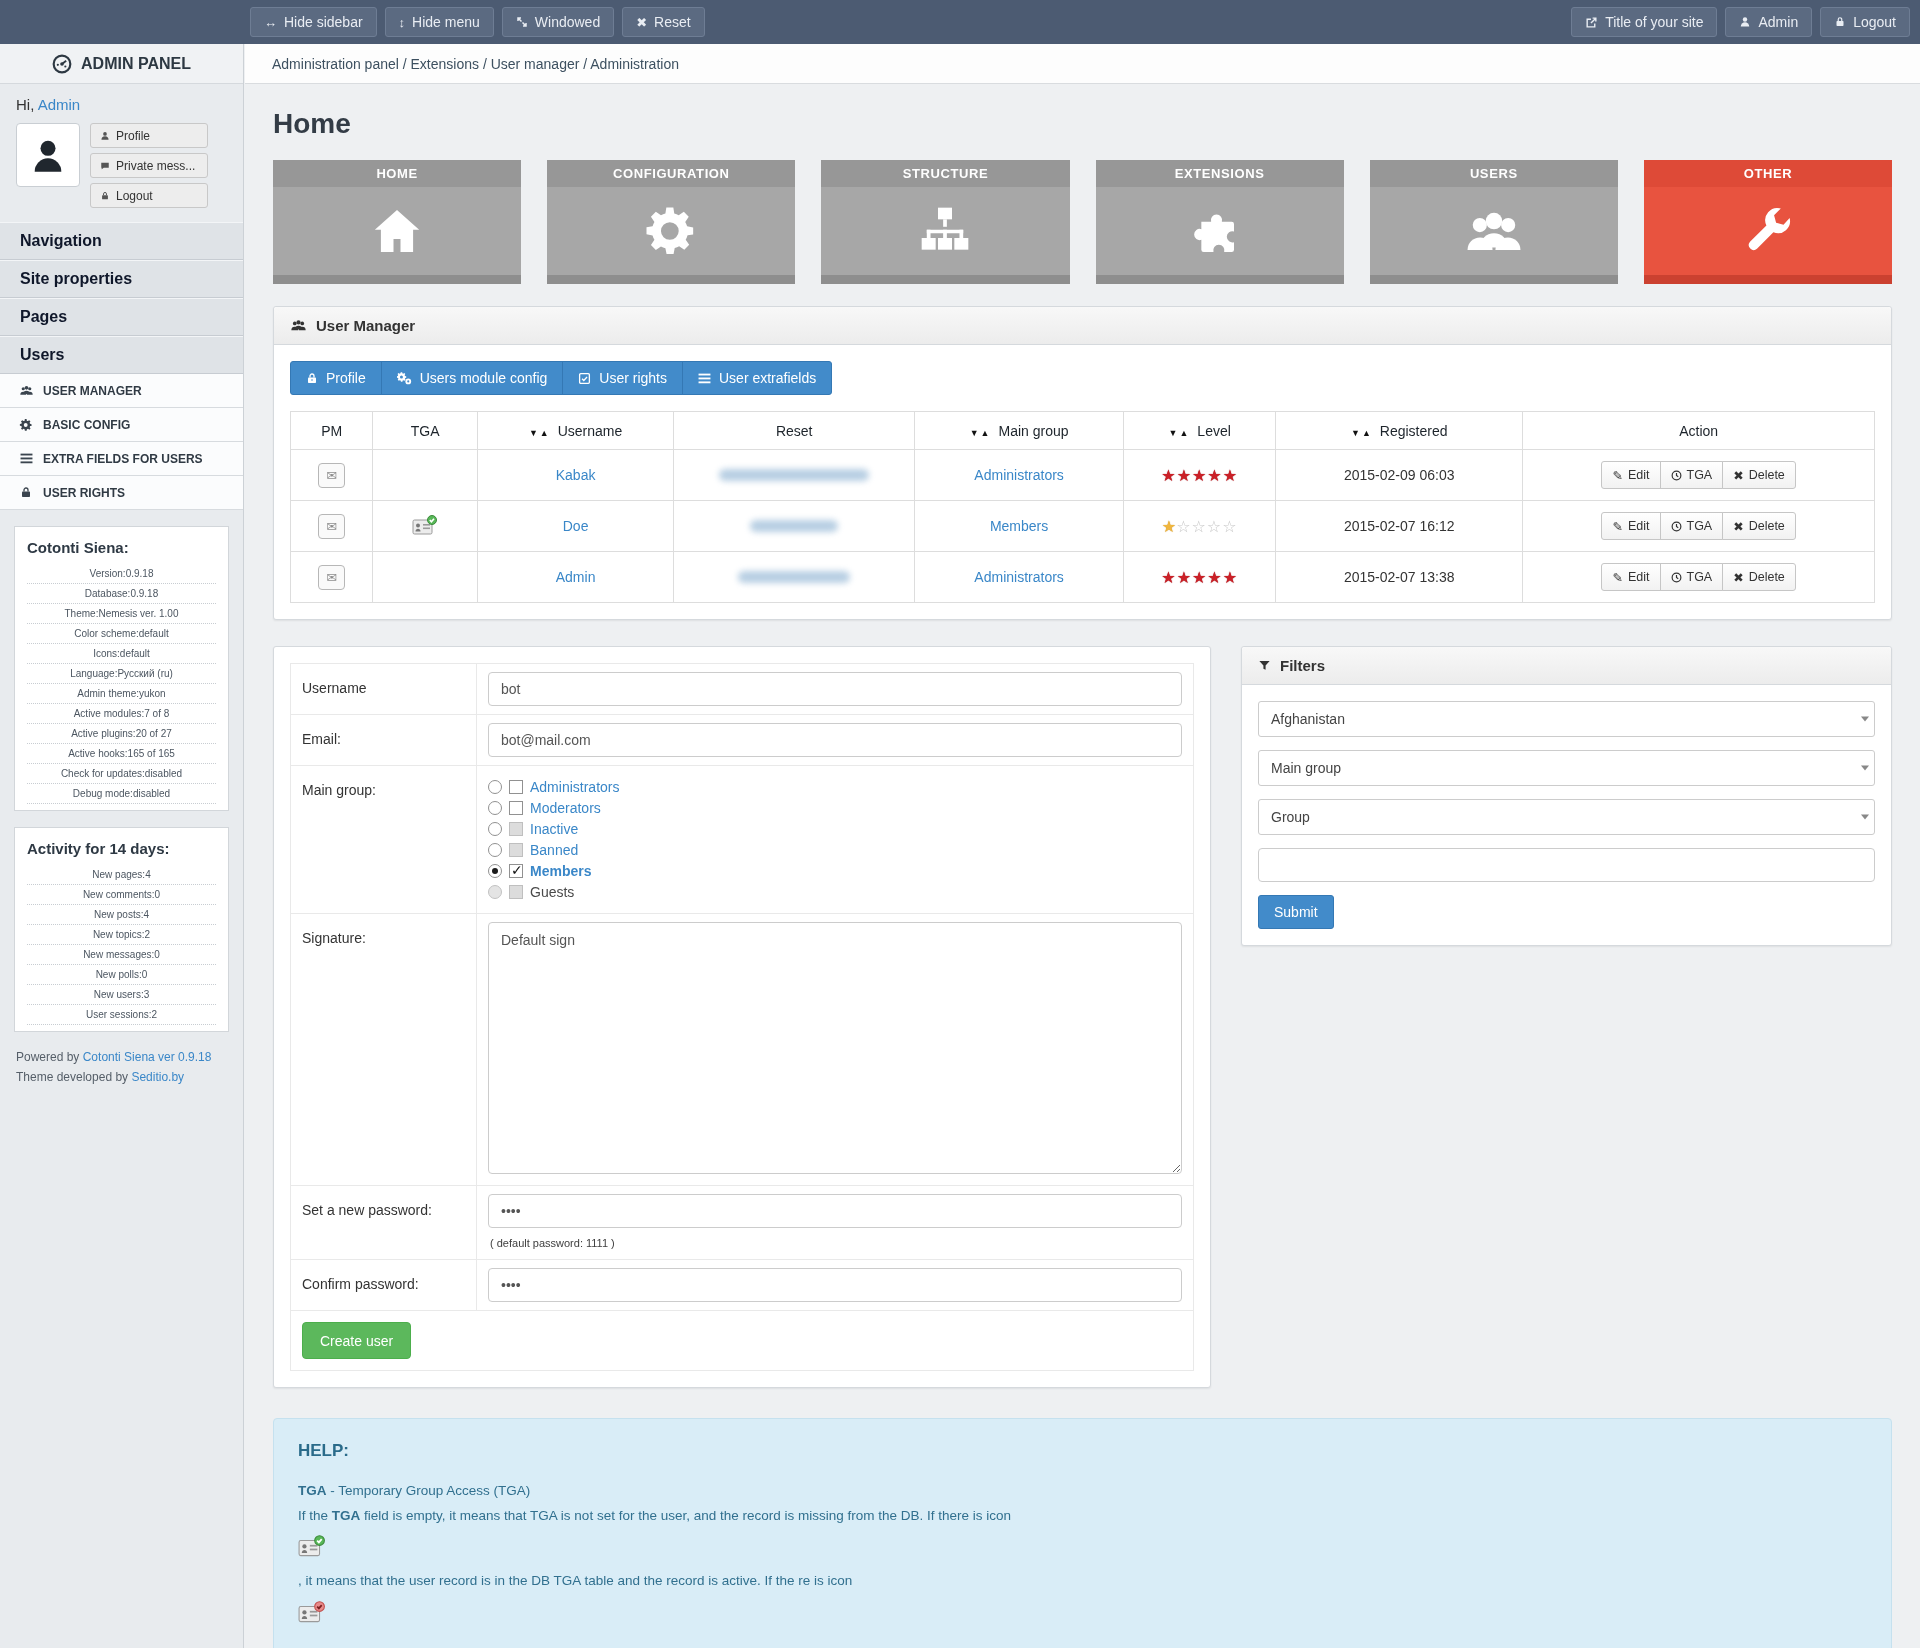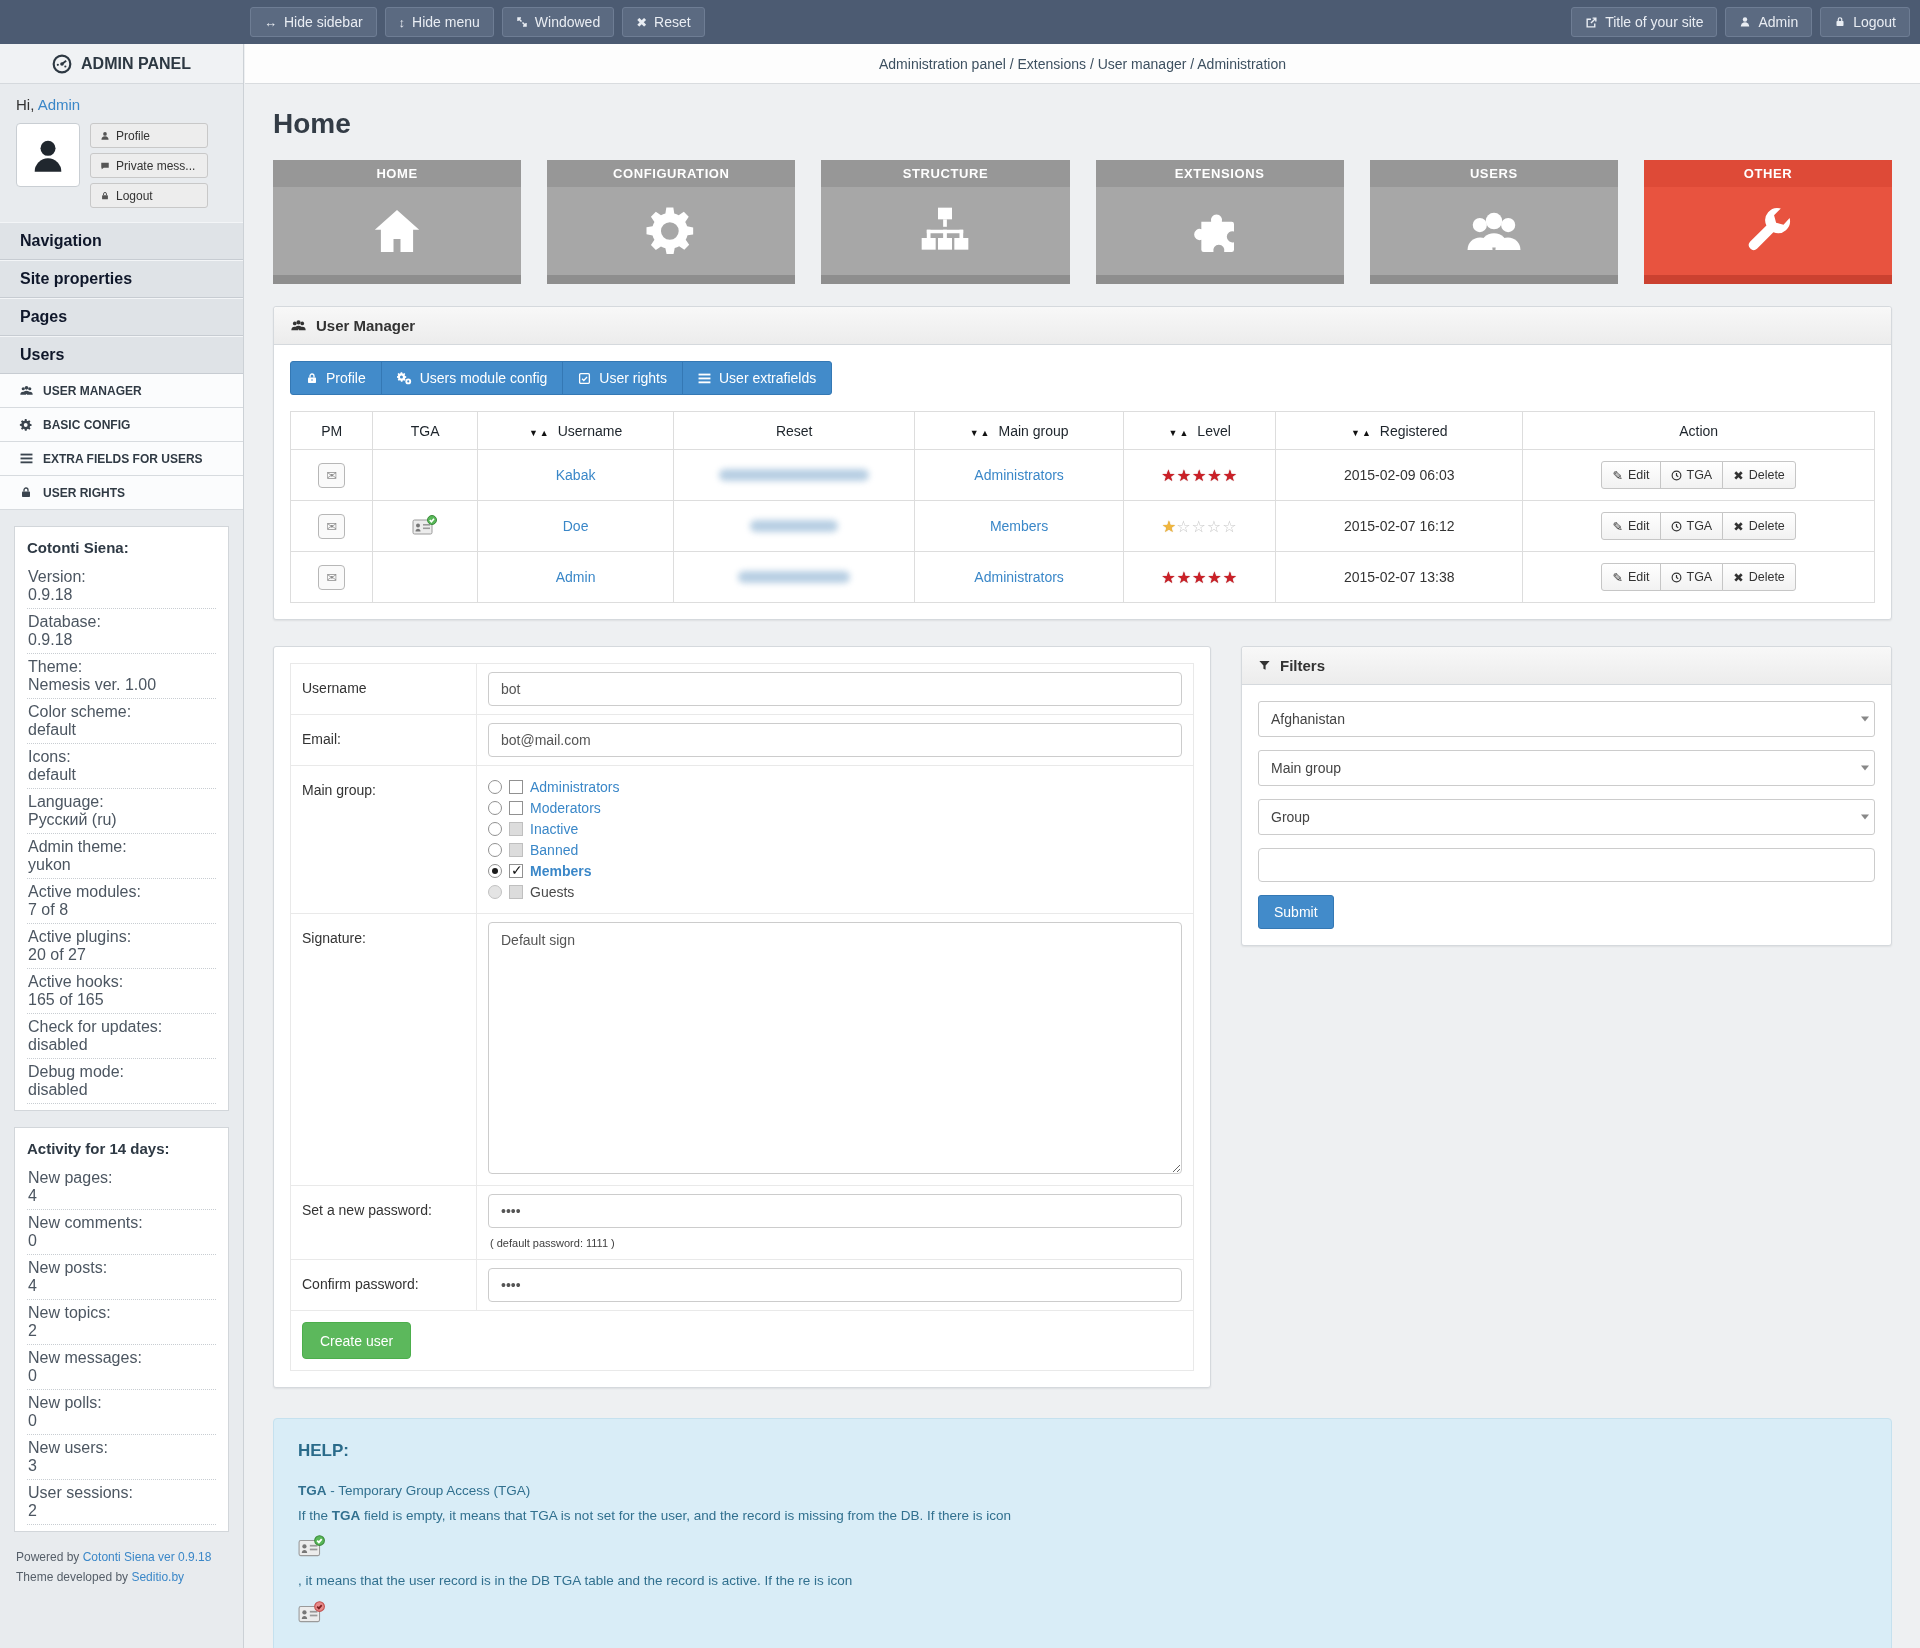--- a/index.html
+++ b/index.html
@@ -22,27 +22,27 @@
   .sb-hi a { color:#3a87c8; text-decoration:none; }
   .sb-user-row { display:flex; gap:10px; }
   .avatar-box { width:64px; height:64px; background:#fff; border:1px solid #c9ced3; border-radius:4px; display:flex; align-items:center; justify-content:center; }
   .sb-mini-col { display:flex; flex-direction:column; gap:5px; }
   .sb-mini-btn { background:#ededed; border:1px solid #c8c8c8; border-radius:3px; height:25px; min-width:118px; padding:0 9px; font-size:12px; color:#333; display:inline-flex; align-items:center; gap:6px; cursor:pointer; }
   .sb-acc { height:38px; background:#dfe3e7; border-top:1px solid #f3f5f7; border-bottom:1px solid #c7ccd2; display:flex; align-items:center; padding:0 20px; font-size:16px; font-weight:bold; color:#0f172a; cursor:pointer; }
   .sb-sub { height:34px; background:#fbfcfd; border-bottom:1px solid #d7dbdf; display:flex; align-items:center; gap:9px; padding:0 18px; font-size:12px; font-weight:bold; color:#303a44; cursor:pointer; }
   .sb-sub .icn { width:16px; color:#3a444e; }
   .sb-panel { margin:16px 14px; background:#fff; border:1px solid #d2d6da; padding:10px 12px 6px; }
   .sb-panel h4 { font-size:15px; font-weight:bold; color:#2e3944; margin:2px 0 8px; }
-  .sb-row { display:flex; justify-content:center; font-size:16px; color:#4c5661; padding:4px 1px; border-bottom:1px dotted #c8cdd2;flex-direction:column; }
+  .sb-row { display:flex; justify-content:center; font-size:10px; color:#4c5661; padding:4px 1px; border-bottom:1px dotted #c8cdd2; }
   .sb-foot { margin:14px 16px; font-size:12px; color:#555e68; line-height:1.65; }
   .sb-foot a { color:#3a87c8; text-decoration:none; }
 
   
   .content { margin-left:245px; }
-  .crumbbar { height:40px; background:#fdfdfd; border-bottom:1px solid #d9dcdf; display:flex; align-items:center; padding:0 27px; font-size:14px; color:#3d5060; margin-top:44px;justify-content:center; }
+  .crumbbar { height:40px; background:#fdfdfd; border-bottom:1px solid #d9dcdf; display:flex; align-items:center; padding:0 27px; font-size:14px; color:#3d5060; margin-top:44px; }
   main { padding:12px 28px 0; }
   .page-title { font-size:28px; font-weight:bold; color:#333c46; margin:12px 0 20px; }
 
   
   .tiles { display:flex; gap:26px; }
   .tile { flex:1; cursor:pointer; }
   .tile-label { height:27px; background:#979797; color:#fff; font-size:13px; font-weight:bold; letter-spacing:.6px; display:flex; align-items:center; justify-content:center; }
   .tile-body { height:88px; background:#a7a7a7; display:flex; align-items:center; justify-content:center; }
   .tile-strip { height:9px; background:#8e8e8e; }
   .tile-other .tile-label { background:#de4a37; }

